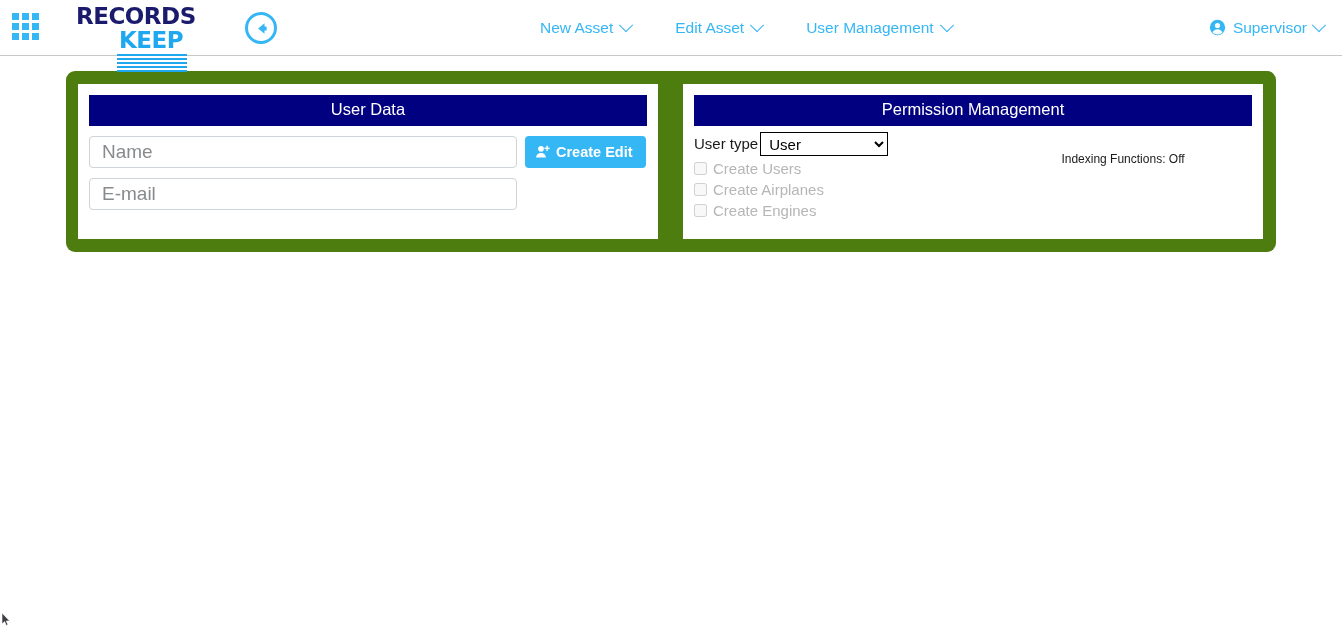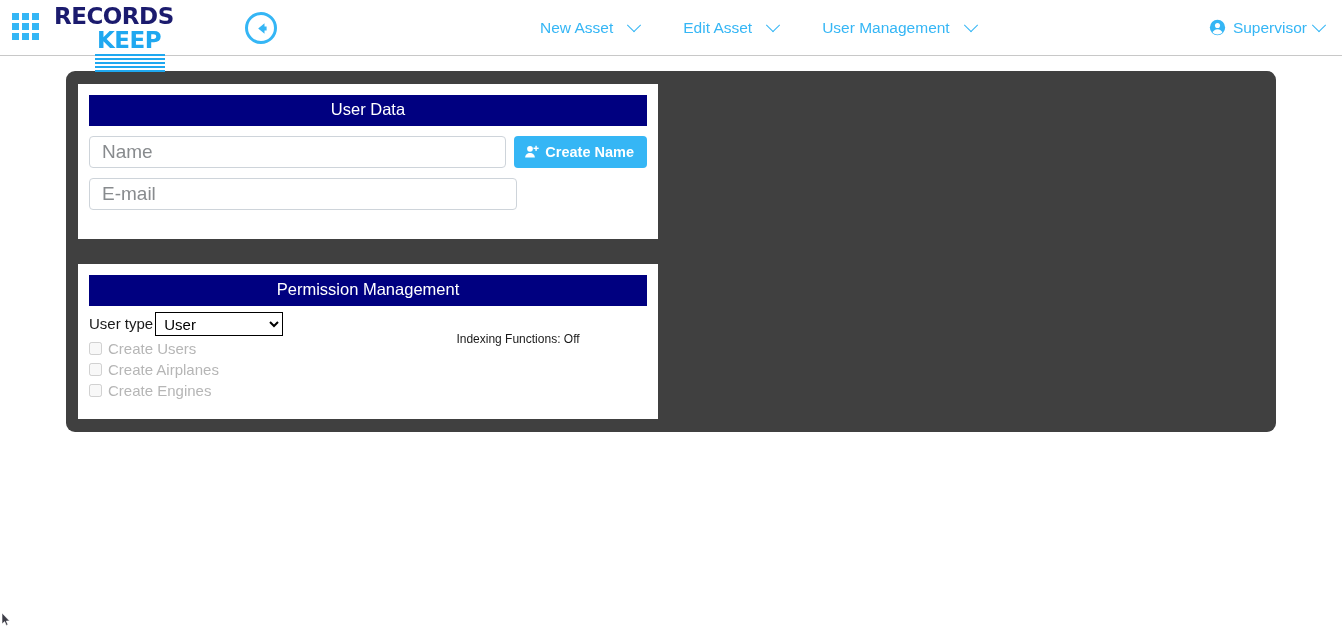--- a/index.html
+++ b/index.html
@@ -40,21 +40,21 @@
   }
   .apps-grid i {
     display: block;
     width: 7px;
     height: 7px;
     background: #35b6f5;
   }
 
   .brand {
     position: absolute;
-    left: 54px;
+    left: 76px;
     top: 5px;
     width: 150px;
     height: 46px;
     cursor: pointer;
     user-select: none;
   }
   .brand-records {
     font-family: "DejaVu Sans", sans-serif;
     font-weight: bold;
     font-size: 23px;
@@ -114,21 +114,21 @@
     left: 540px;
     top: 0;
     height: 55px;
     display: flex;
     align-items: center;
     gap: 44px;
   }
   .nav-link {
     display: flex;
     align-items: center;
-    gap: 16px;
+    gap: 8px;
     color: #35b6f5;
     font-size: 15.5px;
     cursor: pointer;
     white-space: nowrap;
   }
   .caret {
     display: inline-block;
     width: 9px;
     height: 9px;
     border-right: 1.8px solid #35b6f5;
@@ -147,29 +147,28 @@
     color: #35b6f5;
     font-size: 15.5px;
     cursor: pointer;
   }
   .user-menu svg { display: block; }
 
   
   .panel-wrap {
     margin: 15px 0 0 66px;
     width: 1210px;
-    background: #404040;
+    background: #4d7c0f;
     border-radius: 9px;
     padding: 13px 0 13px 0;
     display: flex;
     gap: 25px;
     box-sizing: border-box;
     padding-left: 12px;
     padding-right: 12px;
-    flex-direction: column;
   }
 
   .card {
     background: #ffffff;
     border: 1px solid #ffffff;
     width: 580px;
     box-sizing: border-box;
     padding: 10px;
     min-height: 155px;
   }
@@ -357,21 +356,21 @@
 
     <div class="form-row">
       <input class="text-input" type="text" placeholder="Name" style="">
       <button class="create-user-btn">
         <svg width="16" height="16" viewBox="0 0 20 20" aria-hidden="true">
           <circle cx="7.5" cy="6" r="3.6" fill="#ffffff"></circle>
           <path d="M1.4 17c0-3.4 2.7-5.9 6.1-5.9s6.1 2.5 6.1 5.9z" fill="#ffffff"></path>
           <rect x="14.2" y="2.2" width="1.8" height="6.4" fill="#ffffff"></rect>
           <rect x="11.9" y="4.5" width="6.4" height="1.8" fill="#ffffff"></rect>
         </svg>
-        <span>Create Name</span>
+        <span>Create Edit</span>
       </button>
     </div>
 
     <div class="form-row row-gap">
       <input class="text-input" type="text" placeholder="E-mail" style="">
     </div>
   </div>
 
   <div class="card">
     <div class="card-header">Permission Management</div>

